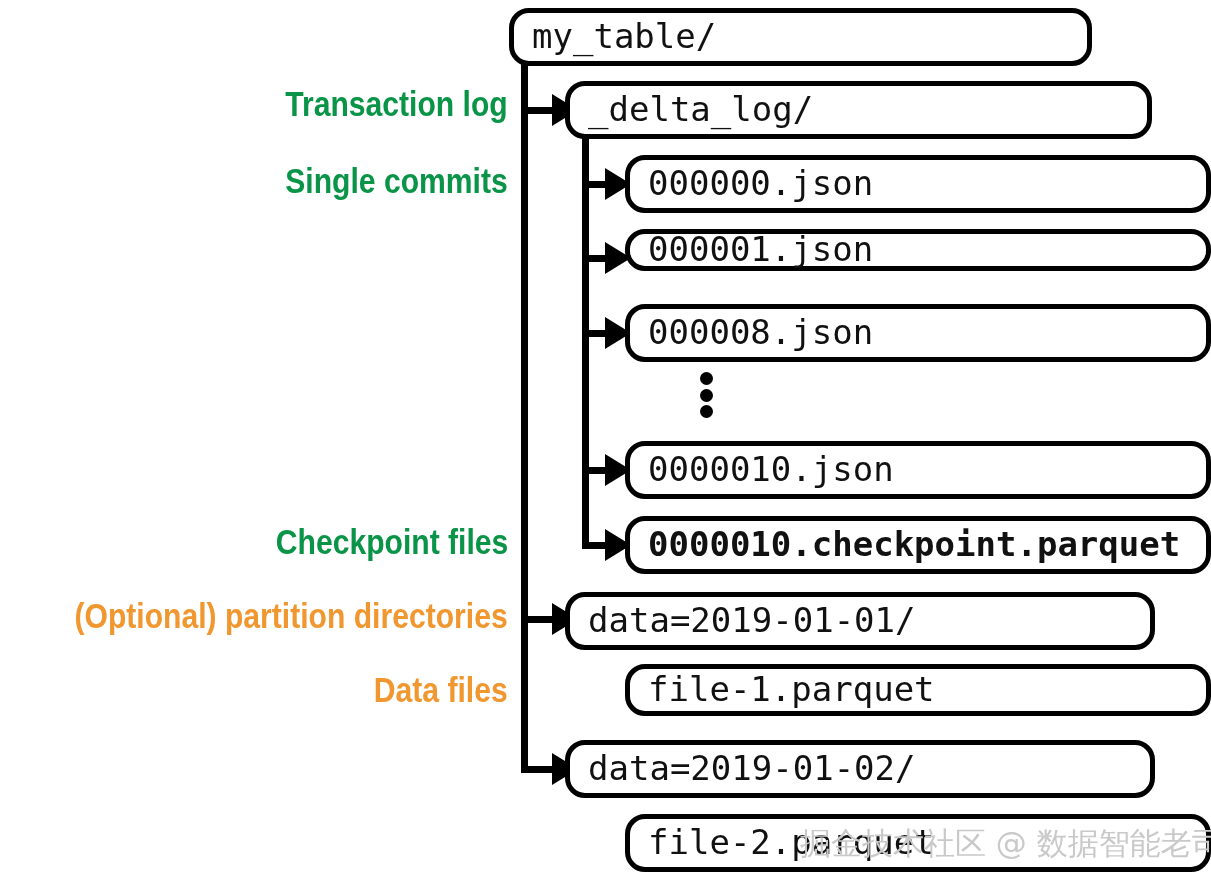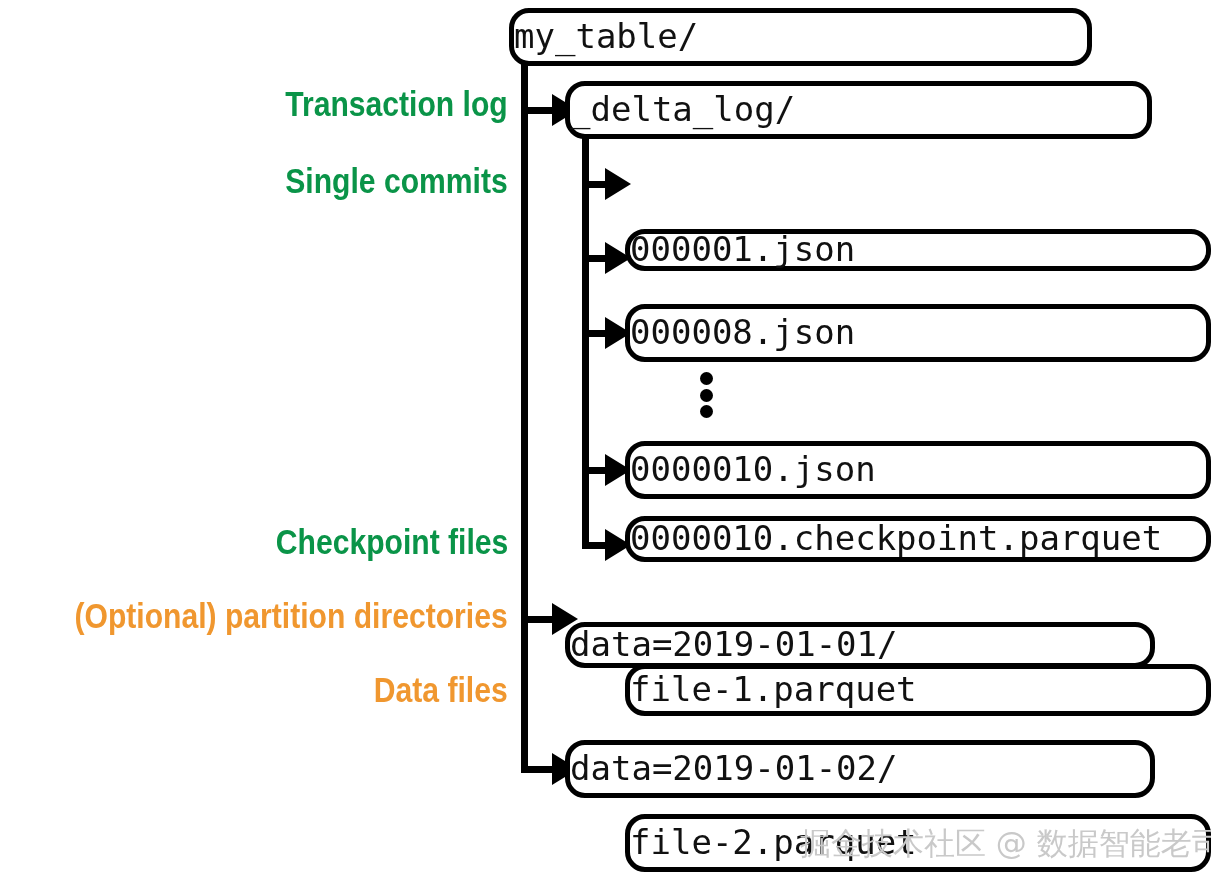--- a/index.html
+++ b/index.html
@@ -29,20 +29,21 @@
     align-items: center;
     z-index: 5;
   }
   .node .node-label {
     font-family: "DejaVu Sans Mono", "Liberation Mono", monospace;
     font-size: 34px;
     line-height: 1;
     color: #111111;
     letter-spacing: 0px;
     white-space: pre;
+    padding-left: 18px;
     margin-top: -2px;
   }
 
   
   .side-label {
     position: absolute;
     text-align: right;
     font-family: "Liberation Sans", sans-serif;
     font-weight: bold;
     font-size: 35px;
@@ -181,38 +182,41 @@
   </div>
 
   <div class="node" style="left:509px; top:8px; width:583px; height:58px;">
     <span class="node-label">my_table/</span>
   </div>
 
   <div class="node" style="left:565px; top:81px; width:587px; height:58px;">
     <span class="node-label">_delta_log/</span>
   </div>
 
+  <div class="node" style="left:625px; top:155px; width:586px; height:58px;">
+    <span class="node-label">000000.json</span>
+  </div>
 
   <div class="node" style="left:625px; top:229px; width:586px; height:42px;">
     <span class="node-label">000001.json</span>
   </div>
 
   <div class="node" style="left:625px; top:304px; width:586px; height:58px;">
     <span class="node-label">000008.json</span>
   </div>
 
   <div class="node" style="left:625px; top:441px; width:586px; height:58px;">
     <span class="node-label">0000010.json</span>
   </div>
 
-  <div class="node" style="left:625px; top:516px; width:586px; height:46px;">
+  <div class="node" style="left:625px; top:516px; width:586px; height:58px;font-weight:bold;">
     <span class="node-label">0000010.checkpoint.parquet</span>
   </div>
 
-  <div class="node" style="left:565px; top:622px; width:590px; height:46px;">
+  <div class="node" style="left:565px; top:592px; width:590px; height:58px;">
     <span class="node-label">data=2019-01-01/</span>
   </div>
 
   <div class="node" style="left:625px; top:664px; width:586px; height:52px;">
     <span class="node-label">file-1.parquet</span>
   </div>
 
   <div class="node" style="left:565px; top:740px; width:590px; height:58px;">
     <span class="node-label">data=2019-01-02/</span>
   </div>

